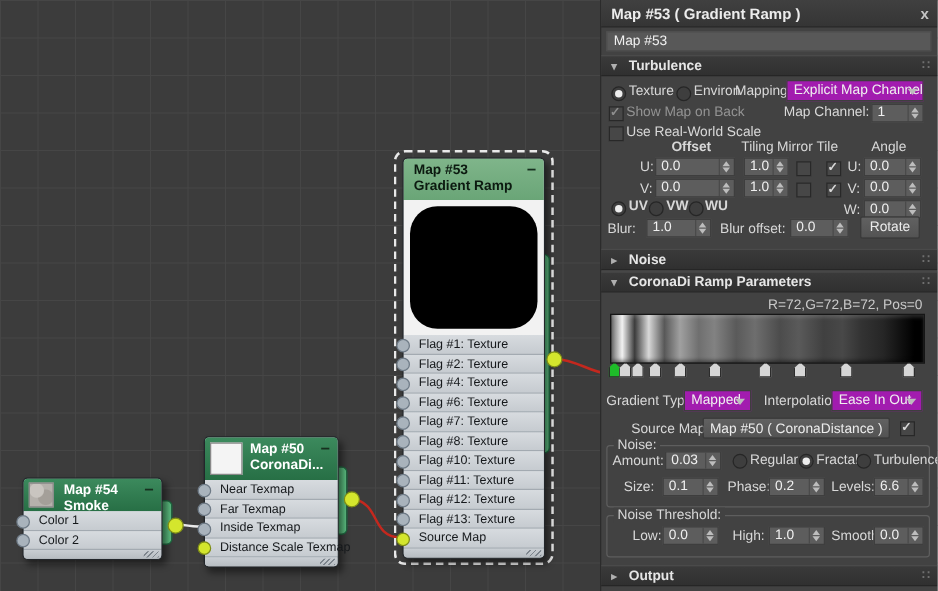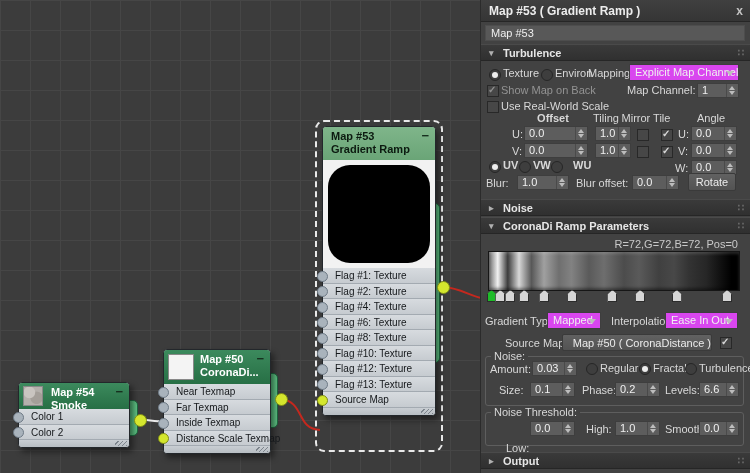--- a/index.html
+++ b/index.html
@@ -51,21 +51,21 @@
   .lbl{position:absolute;white-space:nowrap;color:#d8d8d8;}
   .lbl.dim{color:#939393;}
   .lbl.ctr{text-align:center;}
   .fld{position:absolute;height:15px;background:#5d5d5d;border:1px solid #3e3e3e;box-sizing:border-box;
        color:#f0f0f0;line-height:13px;padding-left:4px;white-space:nowrap;overflow:hidden;}
   .spin{position:absolute;right:0;top:0;bottom:0;width:11px;border-left:1px solid #4a4a4a;}
   .spin::before{content:"";position:absolute;left:2px;top:2px;border-left:3px solid transparent;
        border-right:3px solid transparent;border-bottom:4px solid #bdbdbd;}
   .spin::after{content:"";position:absolute;left:2px;bottom:2px;border-left:3px solid transparent;
        border-right:3px solid transparent;border-top:4px solid #bdbdbd;}
-  .dd{position:absolute;height:17px;background:#d946ef;border:1px solid #3e3e3e;box-sizing:border-box;
+  .dd{position:absolute;height:17px;background:#a21caf;border:1px solid #3e3e3e;box-sizing:border-box;
       color:#f0f0f0;line-height:15px;padding-left:5px;white-space:nowrap;overflow:hidden;}
   .dd::after{content:"";position:absolute;right:4px;top:6px;border-left:4px solid transparent;
       border-right:4px solid transparent;border-top:5px solid #bdbdbd;}
   .cb{position:absolute;width:10px;height:10px;background:#474747;border:1px solid #282828;box-sizing:content-box;}
   .cb.chk::after{content:"\2713";position:absolute;left:0px;top:-2px;font-size:10px;color:#d9d9d9;font-weight:bold;}
   .cb.chk.dim::after{color:#8f8f8f;}
   .radio{position:absolute;width:10px;height:10px;border-radius:50%;background:#3e3e3e;border:1px solid #262626;box-sizing:content-box;}
   .radio.sel::after{content:"";position:absolute;left:2px;top:2px;width:6px;height:6px;border-radius:50%;background:#ededed;}
   .btn{position:absolute;background:linear-gradient(#616161,#535353);border:1px solid #3a3a3a;border-radius:2px;
        color:#ececec;text-align:center;box-sizing:border-box;}
@@ -157,22 +157,24 @@
       <div class="minbtn">−</div>
     </div>
     <div style="height:108px;background:#f2f2f2;position:relative;">
       <div style="position:absolute;inset:5px;background:#000;border-radius:22px;"></div>
     </div>
     <div>
       <div class="nrow"><span class="sock"></span><span>Flag #1: Texture</span></div>
       <div class="nrow"><span class="sock"></span><span>Flag #2: Texture</span></div>
       <div class="nrow"><span class="sock"></span><span>Flag #4: Texture</span></div>
       <div class="nrow"><span class="sock"></span><span>Flag #6: Texture</span></div>
+      <div class="nrow"><span class="sock"></span><span>Flag #7: Texture</span></div>
       <div class="nrow"><span class="sock"></span><span>Flag #8: Texture</span></div>
       <div class="nrow"><span class="sock"></span><span>Flag #10: Texture</span></div>
+      <div class="nrow"><span class="sock"></span><span>Flag #11: Texture</span></div>
       <div class="nrow"><span class="sock"></span><span>Flag #12: Texture</span></div>
       <div class="nrow"><span class="sock"></span><span>Flag #13: Texture</span></div>
       <div class="nrow"><span class="sock on"></span><span>Source Map</span></div>
     </div>
     <div class="nfoot">
       <span class="rgrip"></span>
     </div>
   </div>
 
   <div id="panel">
@@ -227,21 +229,21 @@
     <span class="cb" style="left:156px;top:146px;"></span>
     <span class="cb chk" style="left:180px;top:146px;"></span>
     <span class="lbl" style="left:197px;top:145px;">V:</span>
     <div class="fld" style="left:210px;top:143px;width:46px;"><span>0.0</span><span class="spin"></span></div>
 
     <span class="radio sel" style="left:8px;top:161px;"></span>
     <span class="lbl" style="left:22px;top:159px;font-weight:bold;">UV</span>
     <span class="radio" style="left:38px;top:161px;"></span>
     <span class="lbl" style="left:52px;top:159px;font-weight:bold;">VW</span>
     <span class="radio" style="left:70px;top:161px;"></span>
-    <span class="lbl" style="left:92px;top:159px;font-weight:bold;">WU</span>
+    <span class="lbl" style="left:83px;top:159px;font-weight:bold;">WU</span>
     <span class="lbl" style="left:194px;top:162px;">W:</span>
     <div class="fld" style="left:210px;top:160px;width:46px;"><span>0.0</span><span class="spin"></span></div>
 
     <span class="lbl" style="left:5px;top:177px;">Blur:</span>
     <div class="fld" style="left:36px;top:175px;width:52px;"><span>1.0</span><span class="spin"></span></div>
     <span class="lbl" style="left:95px;top:177px;">Blur offset:</span>
     <div class="fld" style="left:151px;top:175px;width:47px;"><span>0.0</span><span class="spin"></span></div>
     <div class="btn" style="left:207px;top:173px;width:48px;height:18px;line-height:17px;">Rotate</div>
 
     <div class="rollhdr" style="top:199px;">
@@ -270,21 +272,21 @@
         <div class="gmark" style="left: calc(74.5% - 4px);"></div>
         <div class="gmark" style="left: calc(94.5% - 4px);"></div>
       </div>
 
     <span class="lbl" style="left:4px;top:315px;">Gradient Type:</span>
     <div class="dd" style="left:66px;top:312px;width:54px;"><span>Mapped</span></div>
     <span class="lbl" style="left:130px;top:315px;">Interpolation:</span>
     <div class="dd" style="left:184px;top:312px;width:73px;"><span>Ease In Out</span></div>
 
     <span class="lbl" style="left:24px;top:337px;">Source Map:</span>
-    <div class="btn" style="left:81px;top:334px;width:150px;height:17px;line-height:16px;text-align:right;">Map #50  ( CoronaDistance )</div>
+    <div class="btn" style="left:81px;top:334px;width:150px;height:17px;line-height:16px;">Map #50  ( CoronaDistance )</div>
     <span class="cb chk" style="left:239px;top:337px;"></span>
 
     <div class="grp" style="left:4px;top:356px;width:259px;height:50px;"></div>
     <span class="grplbl" style="left:10px;top:350px;">Noise:</span>
     <span class="lbl" style="left:9px;top:363px;">Amount:</span>
     <div class="fld" style="left:51px;top:361px;width:45px;"><span>0.03</span><span class="spin"></span></div>
     <span class="radio" style="left:105px;top:363px;"></span>
     <span class="lbl" style="left:119px;top:362px;">Regular</span>
     <span class="radio sel" style="left:158px;top:363px;"></span>
     <span class="lbl" style="left:172px;top:362px;">Fractal</span>
@@ -292,21 +294,21 @@
     <span class="lbl" style="left:218px;top:362px;">Turbulence</span>
     <span class="lbl" style="left:18px;top:384px;">Size:</span>
     <div class="fld" style="left:49px;top:382px;width:45px;"><span>0.1</span><span class="spin"></span></div>
     <span class="lbl" style="left:101px;top:384px;">Phase:</span>
     <div class="fld" style="left:134px;top:382px;width:45px;"><span>0.2</span><span class="spin"></span></div>
     <span class="lbl" style="left:184px;top:384px;">Levels:</span>
     <div class="fld" style="left:218px;top:382px;width:40px;"><span>6.6</span><span class="spin"></span></div>
 
     <div class="grp" style="left:4px;top:412px;width:259px;height:34px;"></div>
     <span class="grplbl" style="left:10px;top:406px;">Noise Threshold:</span>
-    <span class="lbl" style="left:25px;top:442px;text-align:center;">Low:</span>
+    <span class="lbl" style="left:25px;top:423px;text-align:center;">Low:</span>
     <div class="fld" style="left:49px;top:421px;width:45px;"><span>0.0</span><span class="spin"></span></div>
     <span class="lbl" style="left:105px;top:423px;">High:</span>
     <div class="fld" style="left:134px;top:421px;width:45px;"><span>1.0</span><span class="spin"></span></div>
     <span class="lbl" style="left:184px;top:423px;">Smooth:</span>
     <div class="fld" style="left:218px;top:421px;width:40px;"><span>0.0</span><span class="spin"></span></div>
 
     <div class="rollhdr" style="top:452px;">
       <span class="arr">▸</span>
       <span class="cap">Output</span>
       <span class="grip">∷</span>

